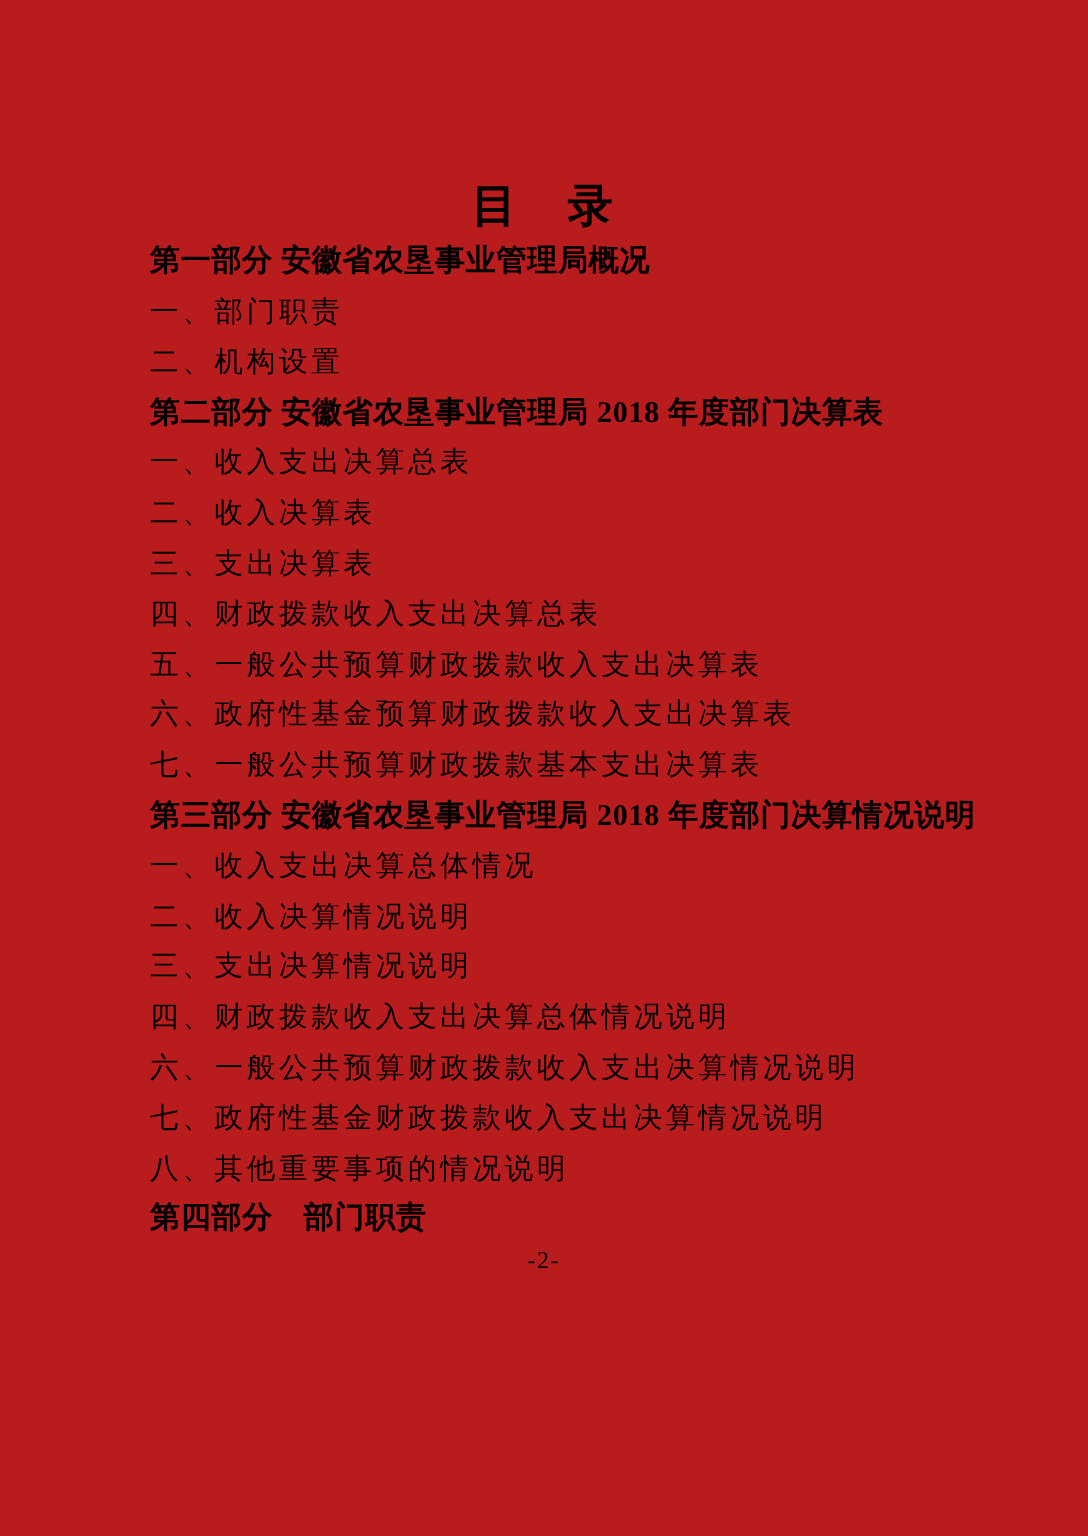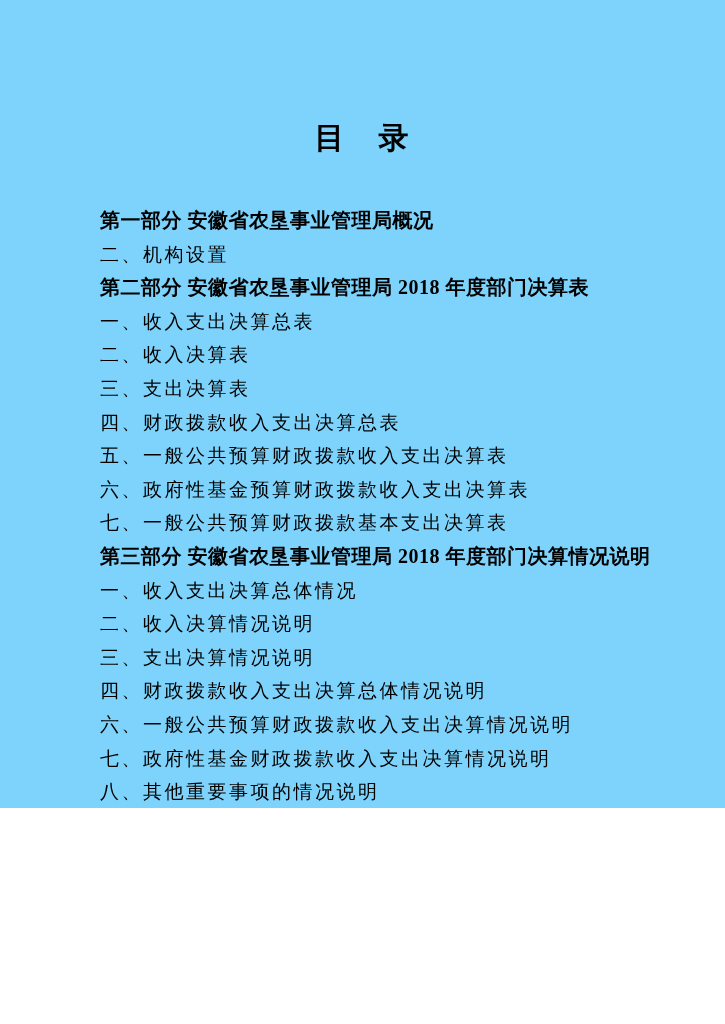--- a/index.html
+++ b/index.html
@@ -3,38 +3,37 @@
 <meta charset="utf-8">
 <style>
   html, body {
     margin: 0;
     padding: 0;
     background: #ffffff;
   }
   .page {
     position: relative;
     width: 725px;
-    height: 808px;
-    background: #7dd3fc;
+    height: 1024px;
+    background: #b91c1c;
     color: #000000;
     font-family: "Liberation Serif", "DejaVu Serif", serif;
     overflow: hidden;
     box-sizing: border-box;
   }
   .doc-title {
     padding-top: 118px;
     text-align: center;
     font-size: 30px;
     font-weight: 700;
     letter-spacing: 2px;
     line-height: 40px;
     white-space: pre;
   }
   .toc {
-    margin-top: 46px;
     margin-left: 100px;
     margin-right: 40px;
   }
   .toc-line {
     line-height: 33.6px;
     white-space: nowrap;
   }
   .toc-line.item {
     font-size: 19px;
     letter-spacing: 2.5px;
@@ -55,20 +54,21 @@
 </style>
 </head>
 <body>
 
 <div class="page">
 
   <div class="doc-title">目　录</div>
 
   <div class="toc">
     <div class="toc-line section">第一部分 安徽省农垦事业管理局概况</div>
+    <div class="toc-line item">一、部门职责</div>
     <div class="toc-line item">二、机构设置</div>
     <div class="toc-line section">第二部分 安徽省农垦事业管理局 2018 年度部门决算表</div>
     <div class="toc-line item">一、收入支出决算总表</div>
     <div class="toc-line item">二、收入决算表</div>
     <div class="toc-line item">三、支出决算表</div>
     <div class="toc-line item">四、财政拨款收入支出决算总表</div>
     <div class="toc-line item">五、一般公共预算财政拨款收入支出决算表</div>
     <div class="toc-line item">六、政府性基金预算财政拨款收入支出决算表</div>
     <div class="toc-line item">七、一般公共预算财政拨款基本支出决算表</div>
     <div class="toc-line section">第三部分 安徽省农垦事业管理局 2018 年度部门决算情况说明</div>

